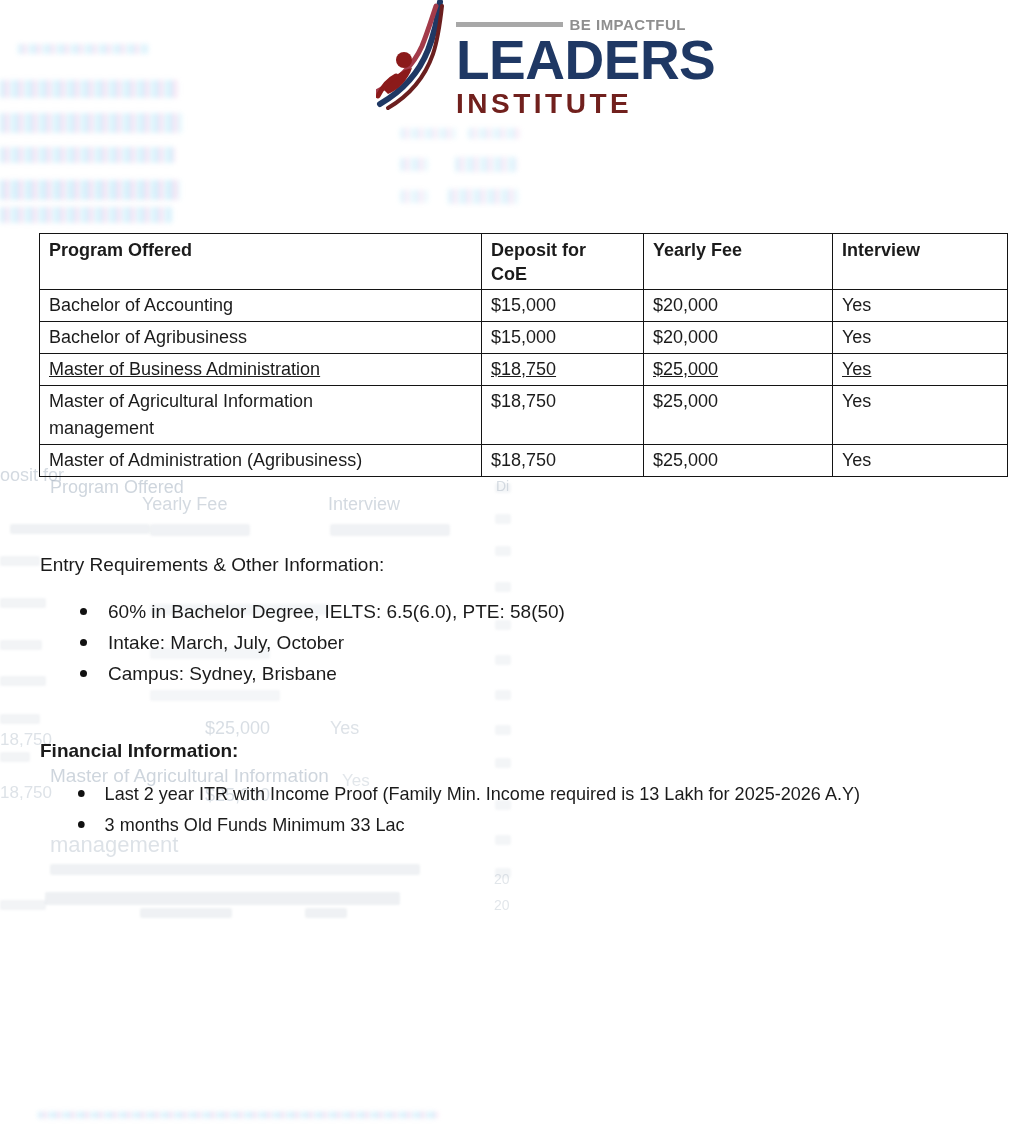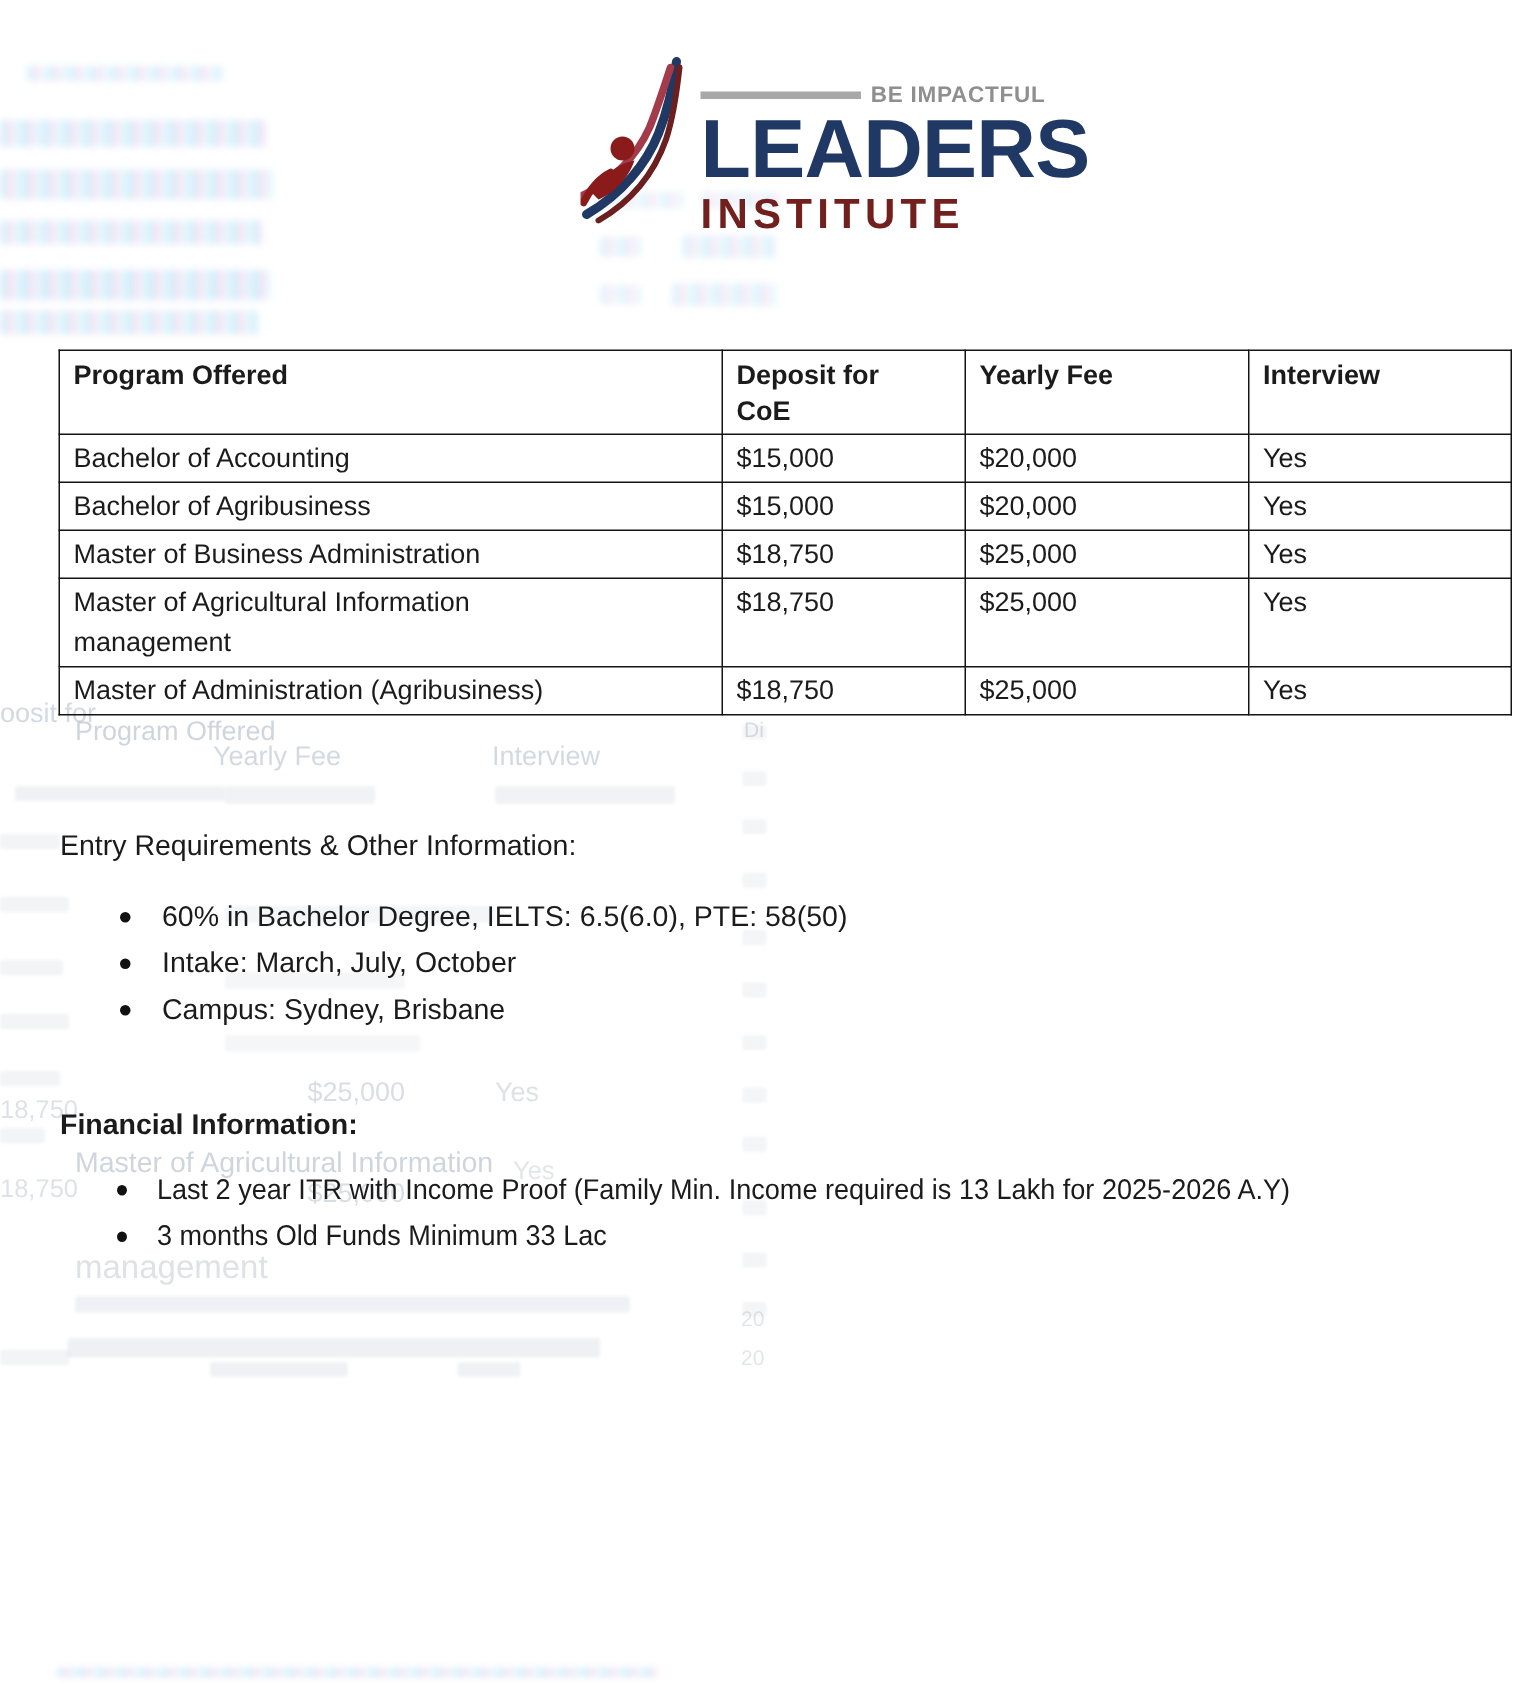--- a/index.html
+++ b/index.html
@@ -18,21 +18,21 @@
   .ghost-block.c{
     background:repeating-linear-gradient(90deg,
       rgba(150,215,245,.75) 0 5px,
       rgba(250,180,225,.70) 5px 9px,
       rgba(185,235,250,.75) 9px 14px);
     filter:blur(2.5px);
   }
   .ghost-block.g{background:rgba(158,172,188,.55);filter:blur(1.2px);}
 
   
-  .logo{position:absolute;left:387px;top:0;width:320px;height:118px;z-index:2;margin-top:39px;}
+  .logo{position:absolute;left:376px;top:0;width:320px;height:118px;z-index:2;}
   .logo-icon{position:absolute;left:0;top:-2px;width:92px;height:112px;}
   .logo-text{position:absolute;left:80px;top:16px;width:230px;}
   .tagline-row{display:flex;align-items:center;gap:6px;height:16px;}
   .tagline-bar{flex:1;height:5px;background:#a8a8a8;}
   .tagline{
     font-size:15px;font-weight:700;color:#8f8f8f;
     letter-spacing:.5px;white-space:nowrap;
   }
   .logo-title{
     font-size:55px;font-weight:700;color:#1f3864;
@@ -50,21 +50,21 @@
   }
   .doc-table th,.doc-table td{
     border:1.6px solid #141414;padding:2px 9px;
     vertical-align:top;text-align:left;font-weight:400;
     overflow:hidden;
   }
   .doc-table th{font-weight:700;padding-top:4px;}
   .doc-table thead tr{height:55px;}
   .doc-table tbody tr:nth-child(1){height:29px;}
   .doc-table tbody tr:nth-child(2){height:29px;}
-  .doc-table tbody tr:nth-child(3){height:29px;}
+  .doc-table tbody tr:nth-child(3){height:29px;text-decoration:underline;}
   .doc-table tbody tr:nth-child(4){height:57px;}
   .doc-table tbody tr:nth-child(5){height:29px;}
   .cellwrap{max-width:350px;line-height:1.5;}
   .hwrap{line-height:1.35;}
   .hwrap.narrow{max-width:112px;}
 
   
   .section-title{position:absolute;left:40px;z-index:1;font-size:19px;white-space:nowrap;}
   .section-title.bold{font-weight:700;}
   #entry-title{top:554px;}

